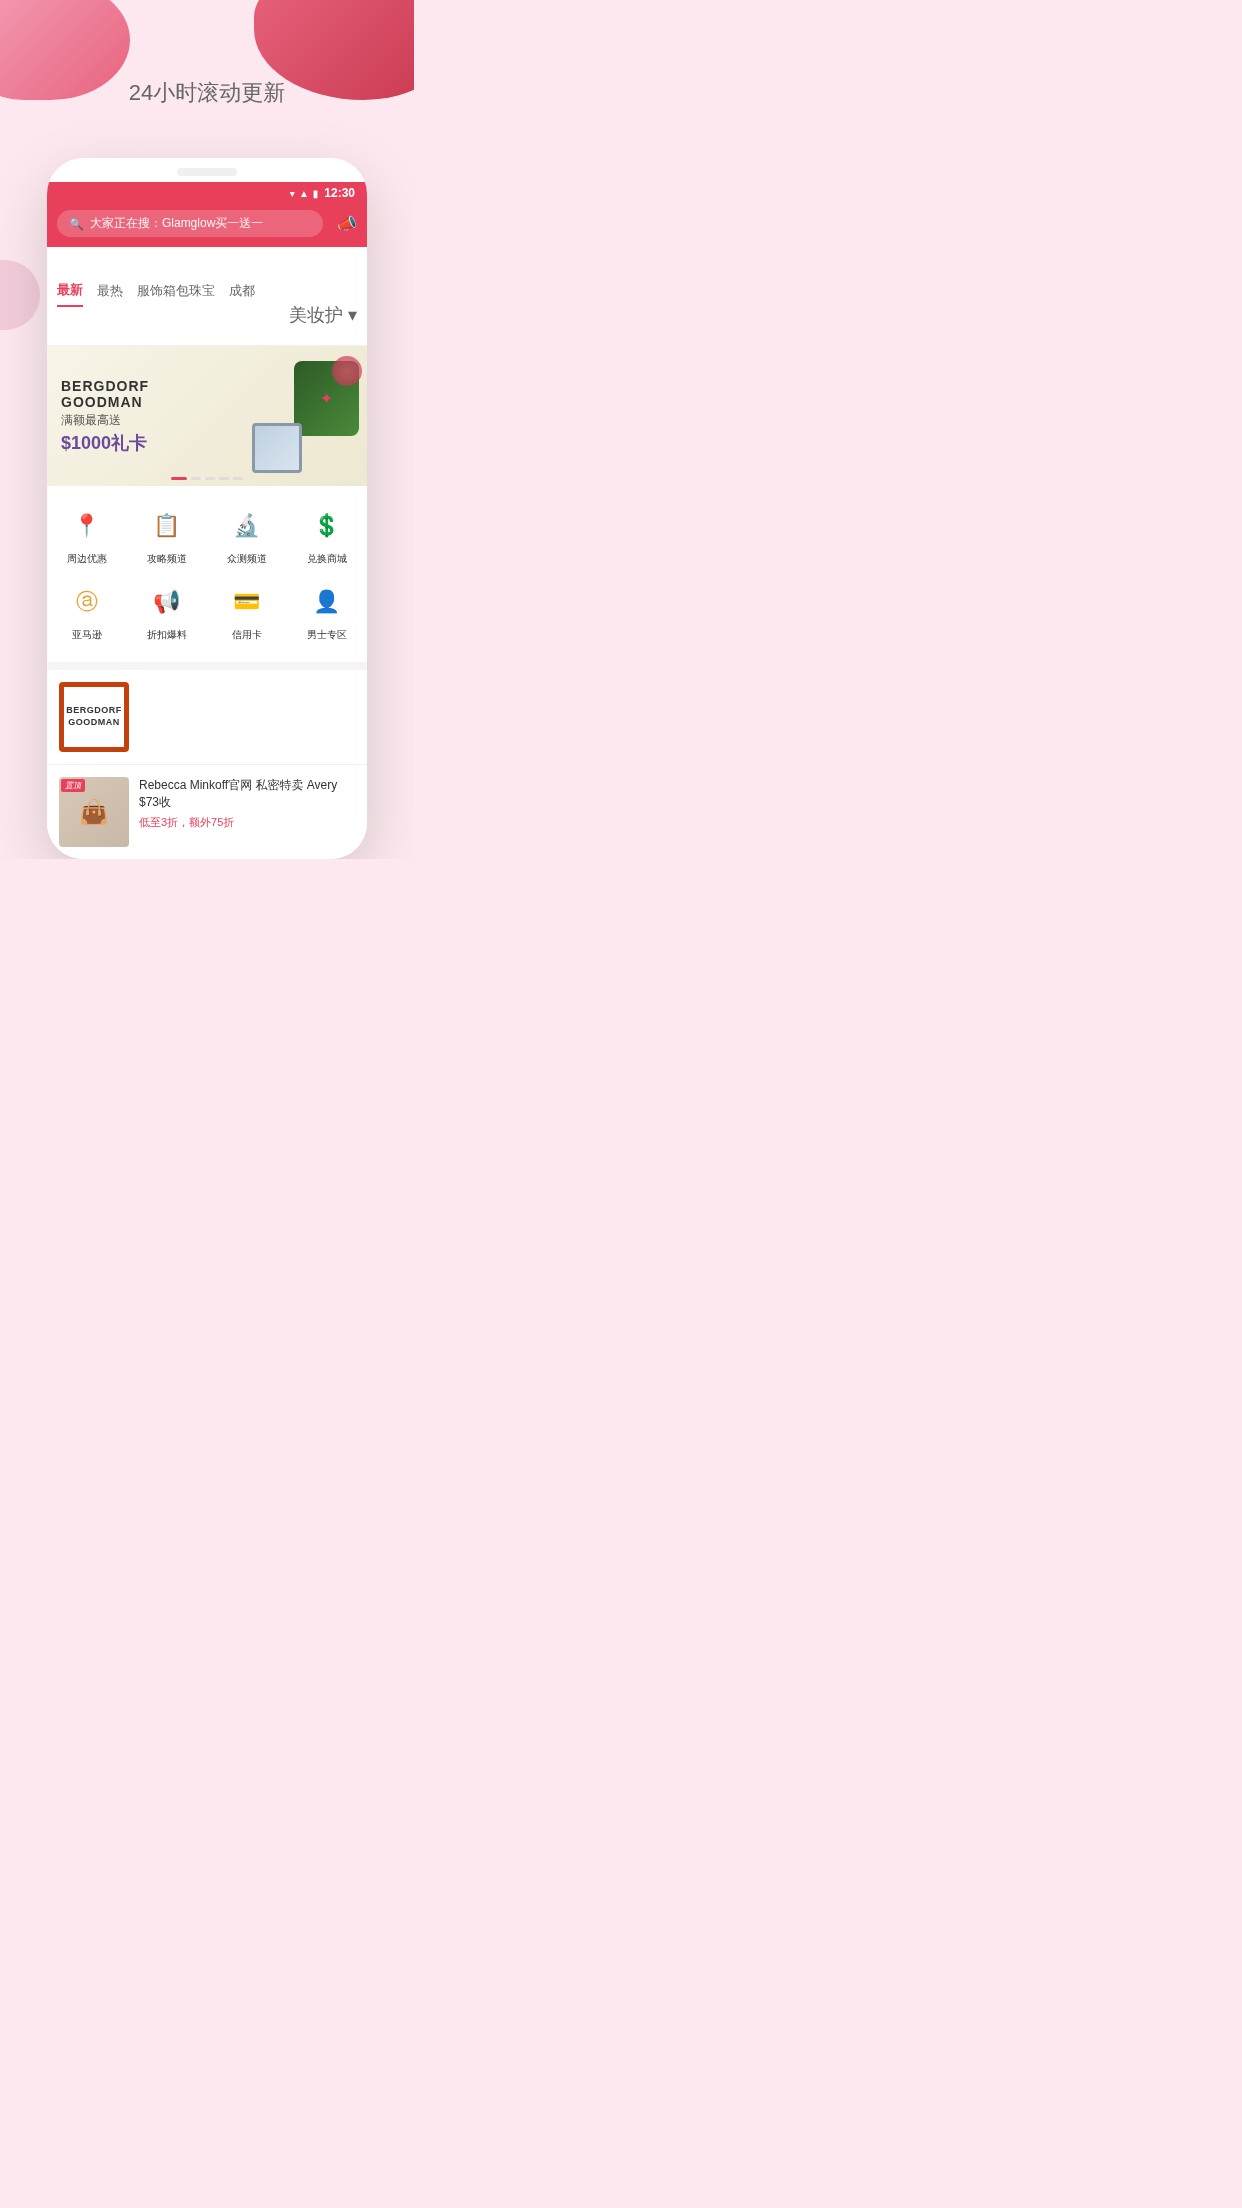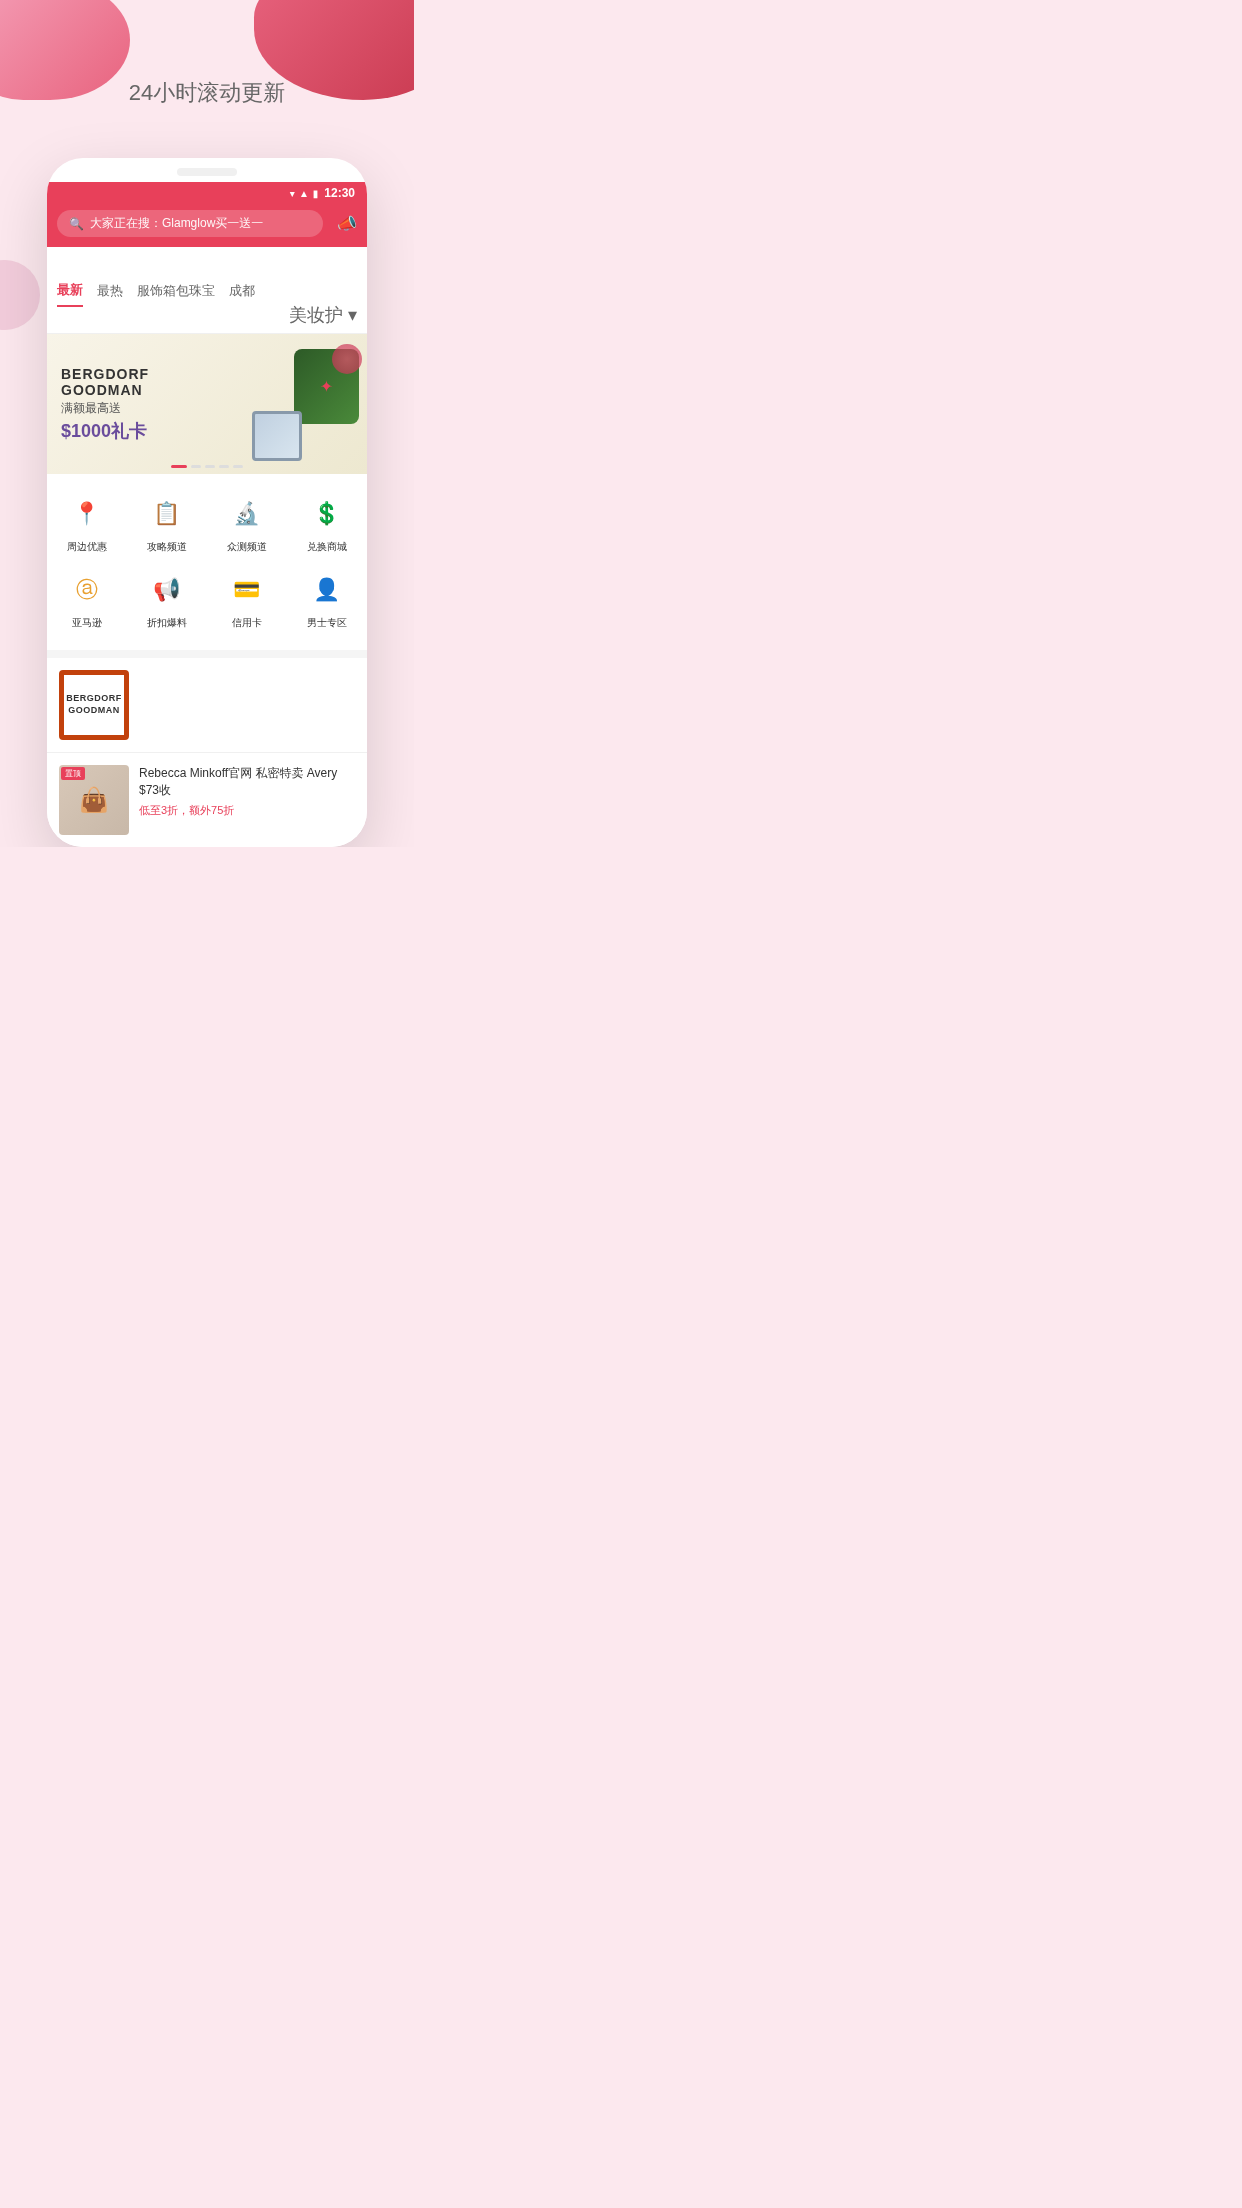--- a/index.html
+++ b/index.html
@@ -138,21 +138,21 @@
       color: white;
       font-size: 16px;
       margin-left: 6px;
     }
 
     
     .nav-tabs {
       display: flex;
       align-items: center;
       background: white;
-      padding: 8px 10px 0;
+      padding: 8px 10px 12px;
       border-bottom: 1px solid #f0f0f0;
       gap: 14px;
     }
     .nav-tab {
       font-size: 13px;
       color: #666;
       padding-bottom: 6px;
       cursor: pointer;
       white-space: nowrap;
     }
@@ -351,20 +351,21 @@
     }
     .deal-top-label {
       font-size: 8px;
       color: white;
       background: #e8405a;
       padding: 1px 4px;
       border-radius: 2px;
       position: absolute;
       top: 2px;
       left: 2px;
+      font-style: italic;
     }
   </style>
 </head>
 <body>
 
 <div class="bg-blob-left"></div>
 <div class="bg-blob-right"></div>
 <div class="bg-blob-left2"></div>
 
 <div class="hero-section">

